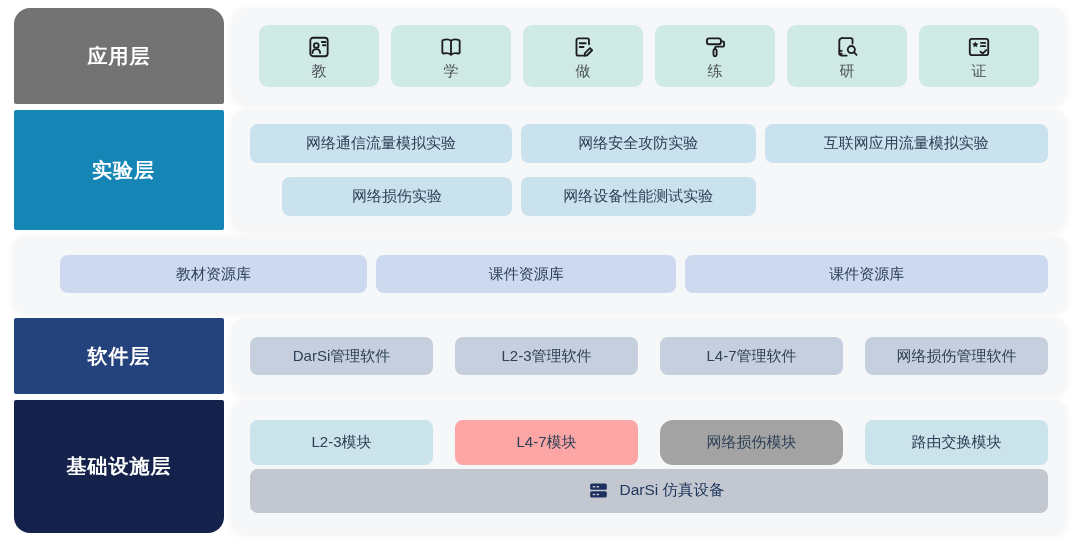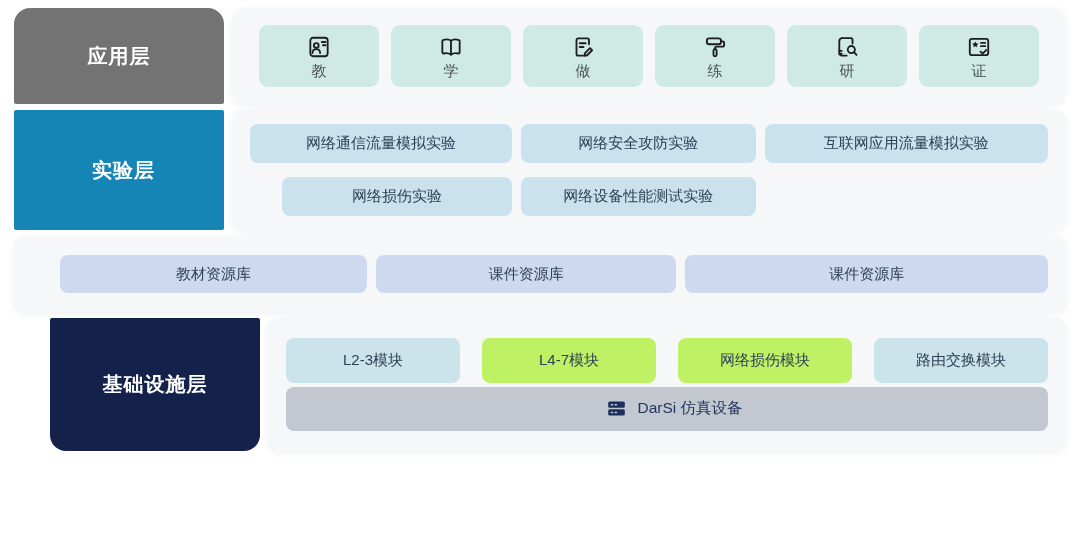--- a/index.html
+++ b/index.html
@@ -195,30 +195,41 @@
   </div>
 
   <div class="row r3">
     <div class="layer-card card-res">
       <div class="chip" style="background-color: rgb(204, 217, 239); margin-left: 28px;">教材资源库</div>
       <div class="chip" style="background-color: rgb(204, 217, 239);">课件资源库</div>
       <div class="chip" style="background-color: rgb(204, 217, 239);">课件资源库</div>
     </div>
   </div>
 
+  <div class="row r4">
+    <div class="layer-tab" style="background-color: rgb(36, 66, 124);">
+      <span>软件层</span>
+    </div>
+    <div class="layer-card card-soft">
+      <div class="chip" style="background-color: rgb(198, 207, 221);">DarSi管理软件</div>
+      <div class="chip" style="background-color: rgb(198, 207, 221);">L2-3管理软件</div>
+      <div class="chip" style="background-color: rgb(198, 207, 221);">L4-7管理软件</div>
+      <div class="chip" style="background-color: rgb(198, 207, 221);">网络损伤管理软件</div>
+    </div>
+  </div>
 
   <div class="row r5">
-    <div class="layer-tab" style="background-color: rgb(20, 34, 75); margin-left: 36px;">
+    <div class="layer-tab" style="background-color: rgb(20, 34, 75);">
       <span>基础设施层</span>
     </div>
     <div class="layer-card card-infra">
       <div class="infra-modules">
         <div class="chip" style="background-color: rgb(203, 227, 235);">L2-3模块</div>
-        <div class="chip" style="background-color: #bef264;">L4-7模块</div>
-        <div class="chip" style="background-color: #bef264;">网络损伤模块</div>
+        <div class="chip" style="background-color: #fca5a5;">L4-7模块</div>
+        <div class="chip" style="background-color: #a3a3a3; border-radius: 13px;">网络损伤模块</div>
         <div class="chip" style="background-color: rgb(203, 227, 235);">路由交换模块</div>
       </div>
       <div class="device-bar" style="background-color: rgb(195, 200, 208);">
         <span class="icon-wrap">
           <svg width="21" height="21" viewBox="0 0 24 24">
             <rect x="2.5" y="4" width="19" height="7.2" rx="1.8" fill="#1c2f5e"></rect>
             <rect x="2.5" y="12.8" width="19" height="7.2" rx="1.8" fill="#1c2f5e"></rect>
             <rect x="5.2" y="6.8" width="3.2" height="1.7" rx="0.85" fill="#c3c8d0"></rect>
             <rect x="9.6" y="6.8" width="3.2" height="1.7" rx="0.85" fill="#c3c8d0"></rect>
             <rect x="5.2" y="15.6" width="3.2" height="1.7" rx="0.85" fill="#c3c8d0"></rect>

